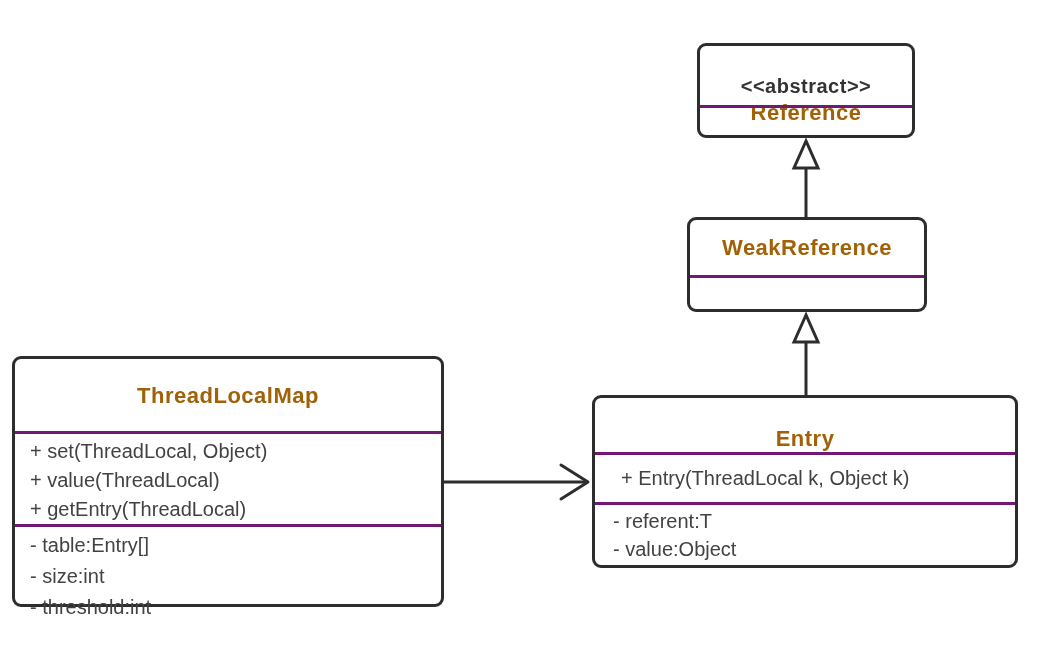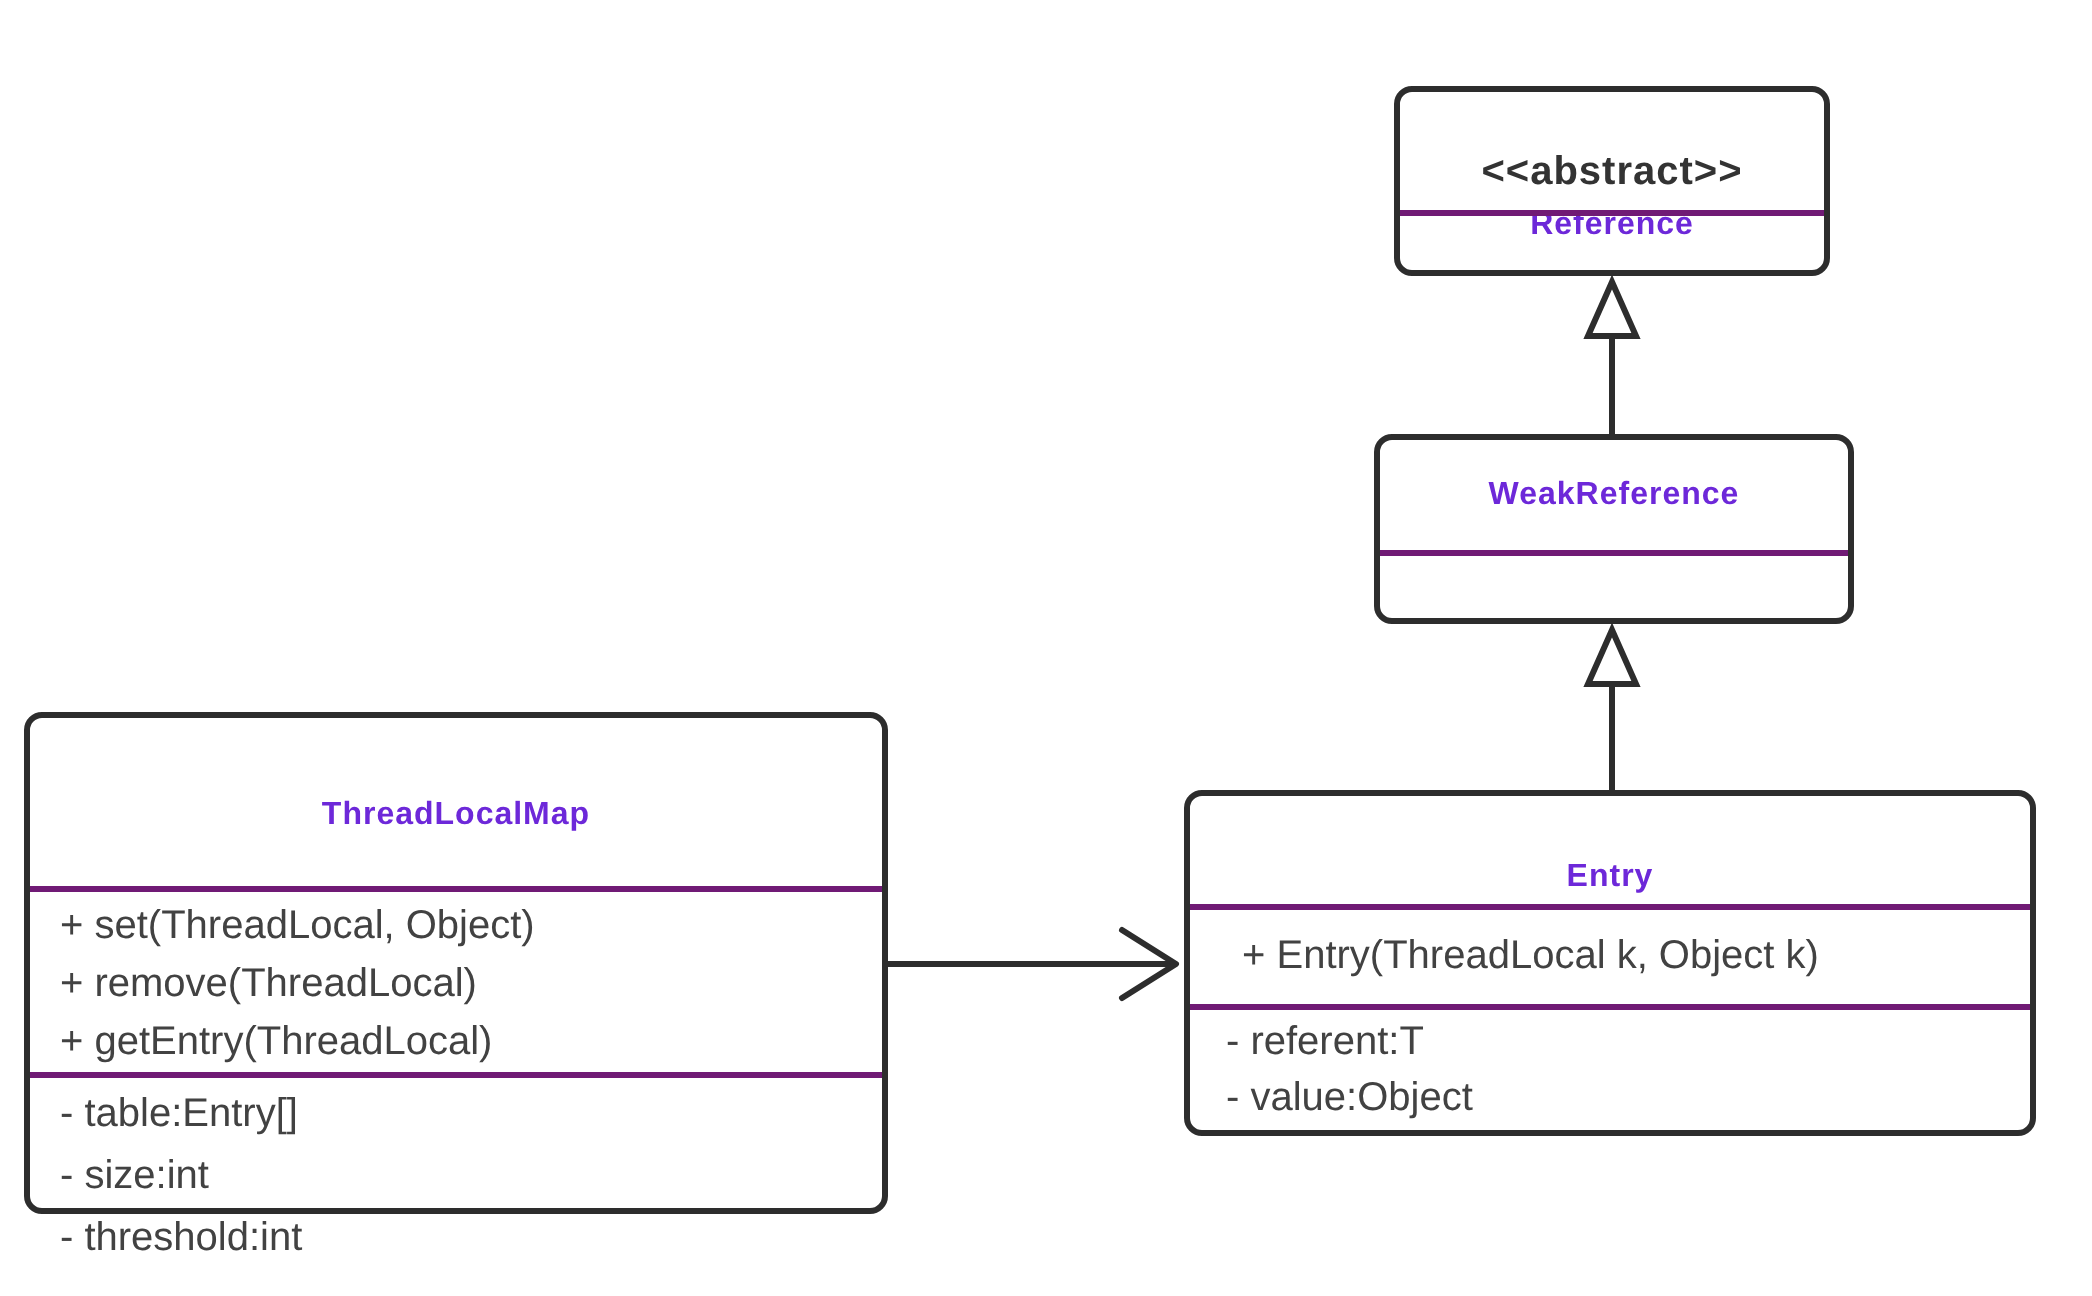--- a/index.html
+++ b/index.html
@@ -37,37 +37,37 @@
   .stereotype {
     font-weight: bold;
     font-size: 20px;
     color: #333333;
     line-height: 25px;
     letter-spacing: 0.5px;
     margin-top: 48px;
   }
   .class-name {
     font-weight: bold;
-    font-size: 16px;
-    color: #6d28d9;
+    font-size: 22px;
+    color: #a16207;
     line-height: 27px;
     letter-spacing: 0.5px;
   }
   .uml-section {
     border-top: 3px solid #701a75;
     flex: 0 0 auto;
     overflow: hidden;
   }
   .member {
     font-size: 20px;
     color: #424242;
     white-space: nowrap;
   }
   
-  .tlm .uml-header   { height: 72px; margin-top: 12px; }
+  .tlm .uml-header   { height: 72px; }
   .tlm .methods      { height: 93px; padding: 3px 0 0 15px; }
   .tlm .methods .member { line-height: 29px; }
   .tlm .attrs        { height: 96px; padding: 3px 0 12px 15px; }
   .tlm .attrs .member { line-height: 31px; }
 
   .entry .uml-header { height: 54px; justify-content: flex-end; }
   .entry .methods    { height: 50px; padding-left: 26px; display: flex; align-items: center; }
   .entry .attrs      { height: 60px; padding: 2px 0 4px 18px; }
   .entry .attrs .member { line-height: 28px; }
 
@@ -127,21 +127,21 @@
       <div class="member">- value:Object</div>
     </div>
   </div>
 
   <div class="uml-class tlm" style="left:12px; top:356px; width:432px; height:251px;">
     <div class="uml-header">
       <div class="class-name">ThreadLocalMap</div>
     </div>
     <div class="uml-section methods">
       <div class="member">+ set(ThreadLocal, Object)</div>
-      <div class="member">+ remove(ThreadLocal)</div>
+      <div class="member">+ value(ThreadLocal)</div>
       <div class="member">+ getEntry(ThreadLocal)</div>
     </div>
     <div class="uml-section attrs">
       <div class="member">- table:Entry[]</div>
       <div class="member">- size:int</div>
       <div class="member">- threshold:int</div>
     </div>
   </div>
 
 </div>

